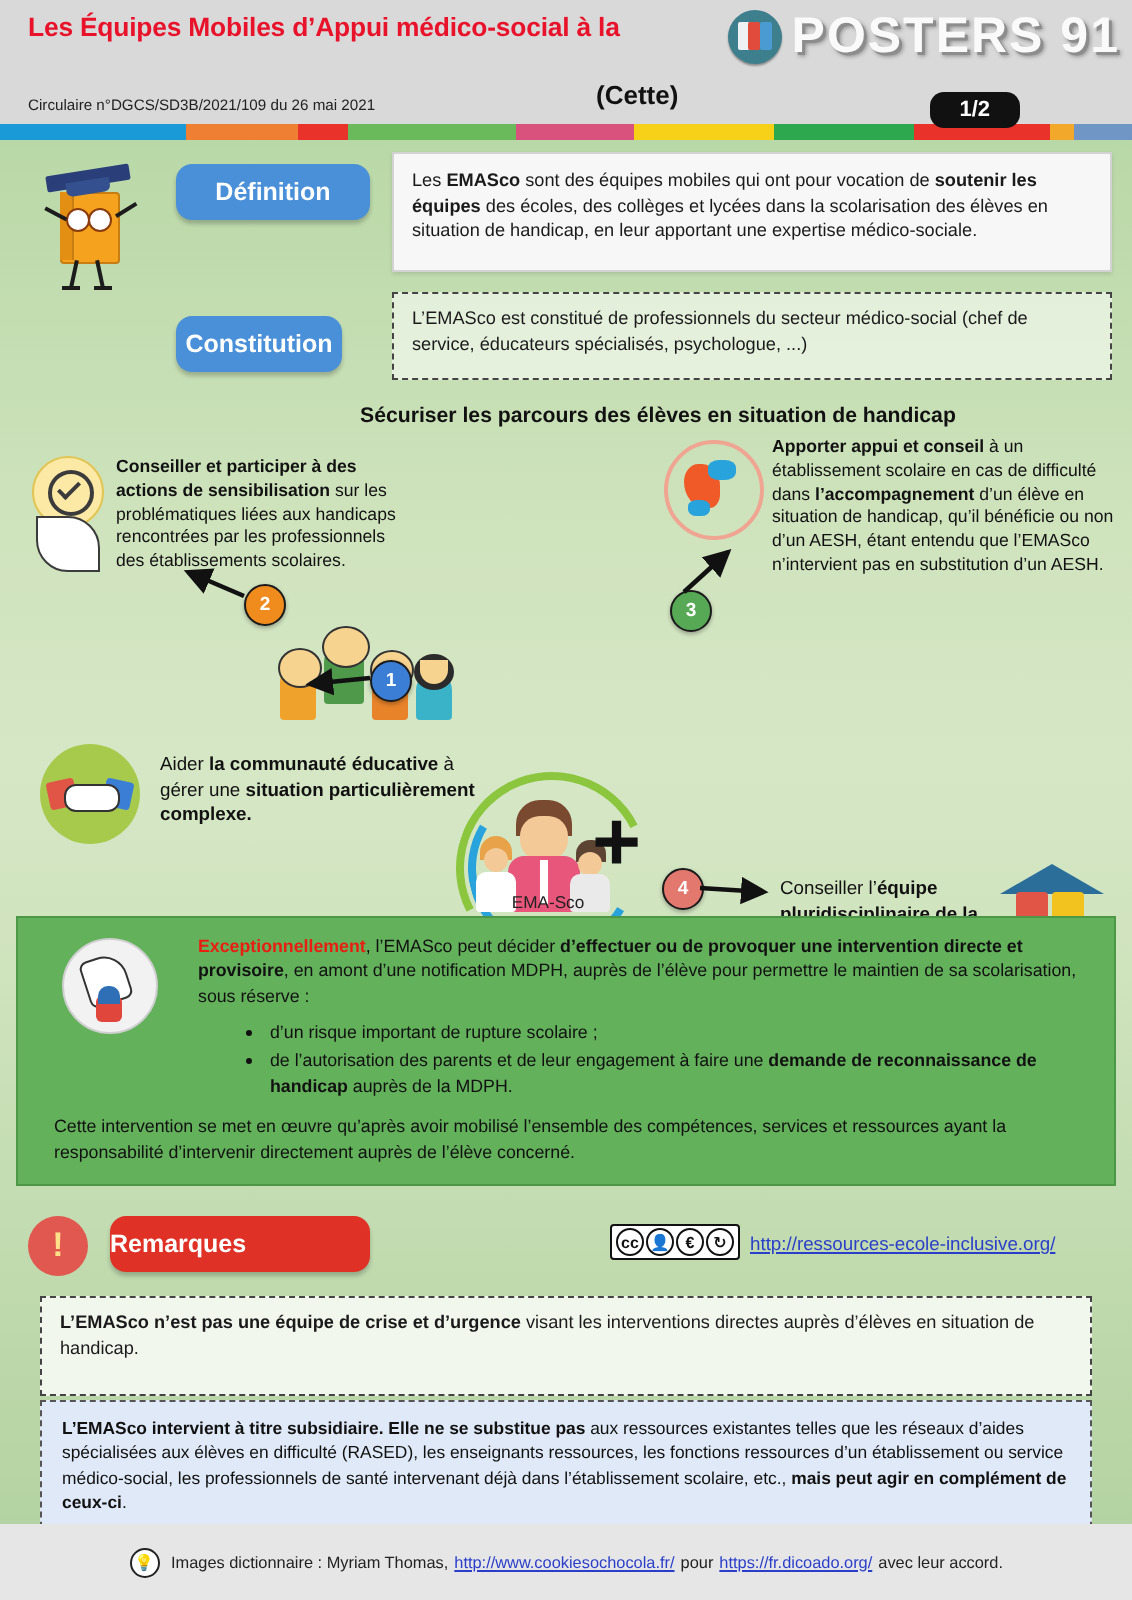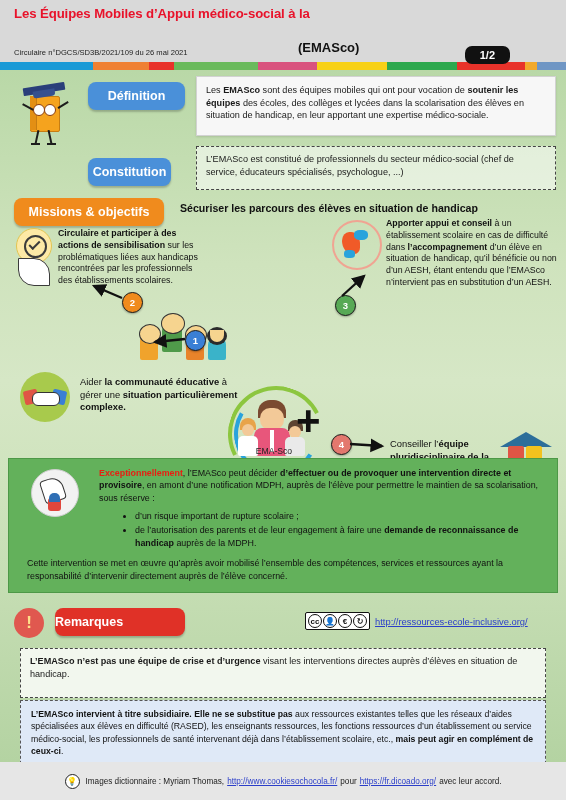--- a/index.html
+++ b/index.html
@@ -168,22 +168,30 @@
 </head>
 <body>
 
 <div class="poster">
 
   <div class="header">
     <div class="title-wrap">
       <div class="title">Les Équipes Mobiles d’Appui médico-social à la</div>
     </div>
     <div class="subtitle">Circulaire n°DGCS/SD3B/2021/109 du 26 mai 2021</div>
-    <div class="emasco-label">(EMASco)</div>
-
+    <div class="emasco-label">(Cette)</div>
+
+    <div class="logo-block">
+      <div class="logo-circle">
+        <span class="bk b1"></span>
+          <span class="bk b2"></span>
+          <span class="bk b3"></span>
+      </div>
+      <div class="posters-text">POSTERS 91</div>
+    </div>
     <div class="page-pill">1/2</div>
   </div>
 
   <div class="stripe" id="stripe">
       <span style="background: rgb(26, 154, 214); width: 41%;"></span>
       <span style="background: rgb(239, 128, 51); width: 25%;"></span>
       <span style="background: rgb(232, 50, 42); width: 11%;"></span>
       <span style="background: rgb(106, 186, 92); width: 37%;"></span>
       <span style="background: rgb(217, 82, 126); width: 26%;"></span>
       <span style="background: rgb(247, 209, 23); width: 31%;"></span>
@@ -211,30 +219,29 @@
     </div>
 
     <div class="pill pill-blue lbl-definition">Définition</div>
     <div class="box-white" style="left:196px;right:10px;top:6px;height:44px;">
       <span>Les <b>EMASco</b> sont des équipes mobiles qui ont pour vocation de <b>soutenir les équipes</b> des écoles, des collèges et lycées dans la scolarisation des élèves en situation de handicap, en leur apportant une expertise médico-sociale.</span>
     </div>
 
     <div class="pill pill-blue lbl-constitution">Constitution</div>
     <div class="box-dashed" style="left:196px;right:10px;top:76px;height:30px;">L’EMASco est constitué de professionnels du secteur médico-social (chef de service, éducateurs spécialisés, psychologue, ...)</div>
 
-    <div class="pill pill-orange lbl-missions">Missions &amp; objectifs</div>
     <div class="secure-text">Sécuriser les parcours des élèves en situation de handicap</div>
 
     <div class="icon-round" style="left:16px;top:158px;width:34px;height:34px;background:#fde9a6;border:1.5px solid #e2c452;">
       <div style="position:absolute;left:7px;top:6px;width:19px;height:19px;border-radius:50%;border:2px solid #3b3b3b;"></div>
       <div style="position:absolute;left:12px;top:12px;width:9px;height:4px;border-left:2px solid #3b3b3b;border-bottom:2px solid #3b3b3b;transform:rotate(-45deg);"></div>
     </div>
     <div style="position:absolute;left:18px;top:188px;width:30px;height:26px;border:1.5px solid #3b3b3b;border-radius:0 16px 0 16px;background:#fff;"></div>
     <div class="m-text" style="left:58px;top:158px;width:150px;">
-      <b>Circulaire et participer à des actions de sensibilisation</b> sur les problématiques liées aux handicaps rencontrées par les professionnels des établissements scolaires.
+      <b>Conseiller et participer à des actions de sensibilisation</b> sur les problématiques liées aux handicaps rencontrées par les professionnels des établissements scolaires.
     </div>
 
     <div class="icon-round" style="left:332px;top:150px;width:46px;height:46px;border:2.2px solid #f0a492;background:transparent;">
       <div style="position:absolute;left:8px;top:10px;width:18px;height:22px;background:#f05a28;border-radius:40% 50% 30% 60%;"></div>
       <div style="position:absolute;left:20px;top:8px;width:14px;height:10px;background:#29a3dc;border-radius:40%;"></div>
       <div style="position:absolute;left:10px;top:28px;width:11px;height:8px;background:#29a3dc;border-radius:40%;"></div>
     </div>
     <div class="m-text" style="left:386px;top:148px;width:172px;">
       <b>Apporter appui et conseil</b> à un établissement scolaire en cas de difficulté dans <b>l’accompagnement</b> d’un élève en situation de handicap, qu’il bénéficie ou non d’un AESH, étant entendu que l’EMASco n’intervient pas en substitution d’un AESH.
     </div>

